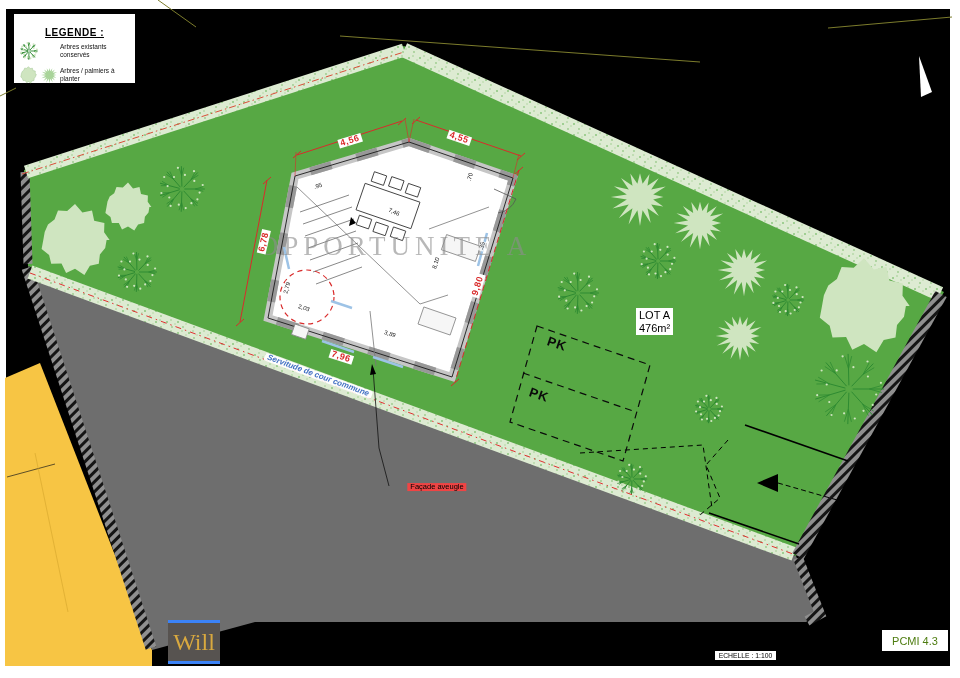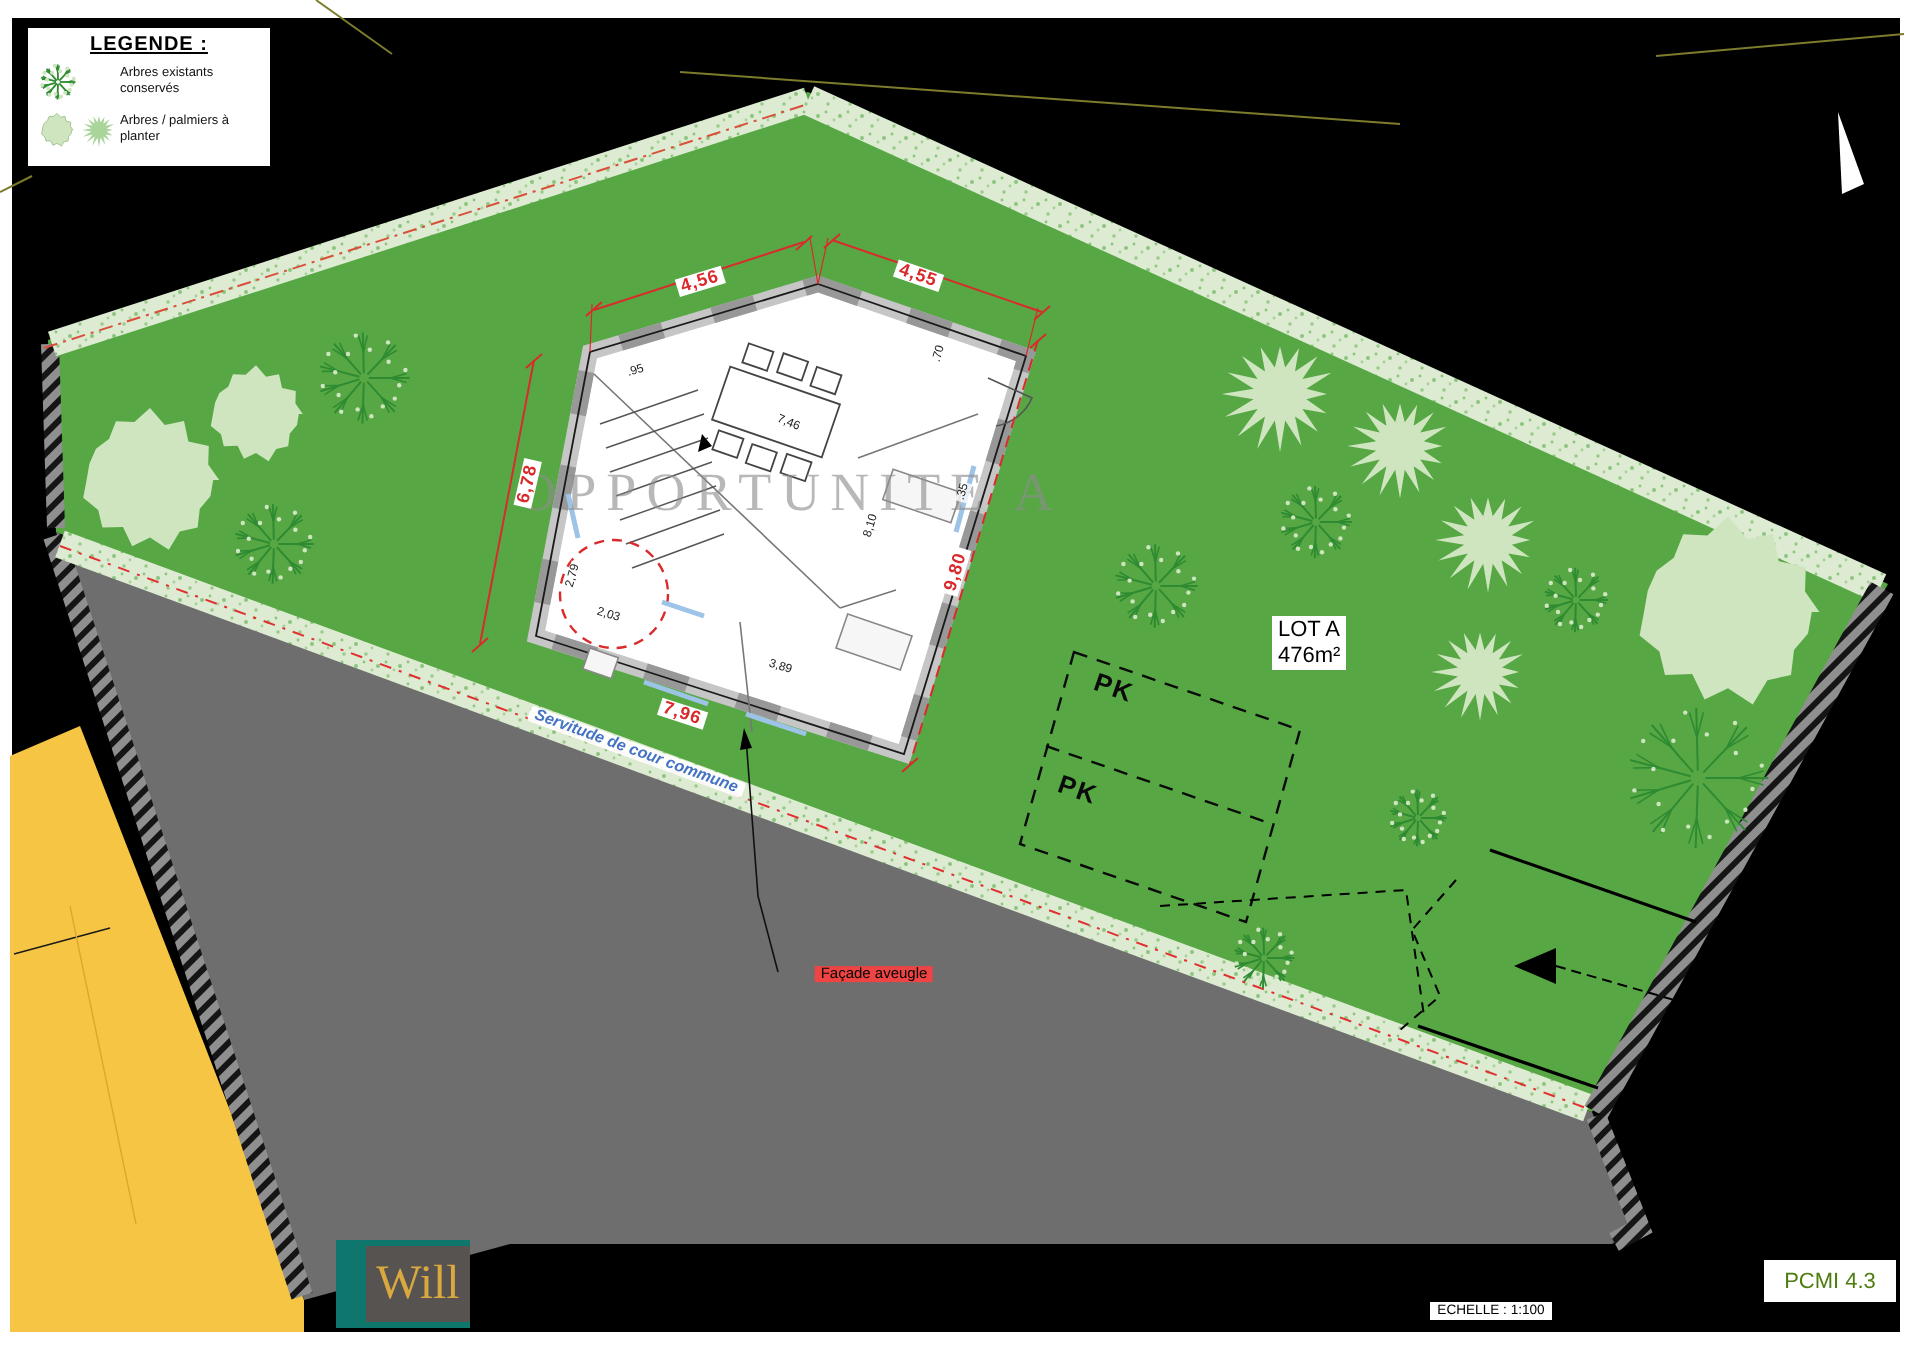--- a/index.html
+++ b/index.html
@@ -14,26 +14,26 @@
              font-size:27px;letter-spacing:5px;margin-top:24px;}
   .pk{font-size:13px;font-weight:bold;color:#0a0a0a;letter-spacing:1px;}
   .servitude{background:rgba(255,255,255,.95);color:#4472C4;font-style:italic;font-weight:bold;
              font-size:8px;padding:0 3px;border-radius:2px;}
   .lotbox{position:absolute;background:#fff;color:#000;font-size:11px;line-height:1.15;
           padding:1px 3px;}
   .facade{background:#ef4444;font-size:7.5px;padding:0 3px;color:#000;}
   .legend{position:absolute;left:13px;top:13px;width:123px;height:71px;background:#fff;
           border:1.4px solid #000;box-sizing:border-box;padding:2px 4px;}
   .legend .title{text-align:center;font-size:10px;font-weight:bold;text-decoration:underline;
-                 letter-spacing:.5px;margin-top:1px;}
+                 letter-spacing:.5px;margin-top:11px;}
   .legend .row{display:flex;align-items:center;margin-top:2px;}
   .legend .icons{width:42px;display:flex;align-items:center;justify-content:flex-start;flex:0 0 42px;}
   .legend .ilabel{font-size:6.5px;color:#111;line-height:1.2;}
-  .willbox{position:absolute;left:168px;top:620px;width:52px;height:44px;background:#0f766e;
-           display:flex;align-items:center;justify-content:center;padding-left:15px;}
+  .willbox{position:absolute;left:168px;top:620px;width:52px;height:44px;background:#3b82f6;
+           display:flex;align-items:center;justify-content:center;}
   .willinner{width:62px;height:38px;background:#575350;display:flex;align-items:center;justify-content:center;}
   .willtext{font-family:"Liberation Serif",serif;font-size:24px;color:#D9A93F;}
   .echelle{position:absolute;left:714px;top:650px;width:63px;height:11px;background:#fff;
            border:1px solid #000;box-sizing:border-box;font-size:6.8px;text-align:center;
            line-height:9px;color:#000;}
   .pcmi{position:absolute;left:882px;top:630px;width:66px;height:21px;background:#fff;
         font-size:11px;color:#4d7c0f;display:flex;align-items:center;justify-content:center;}
 </style>
 </head>
 <body>

